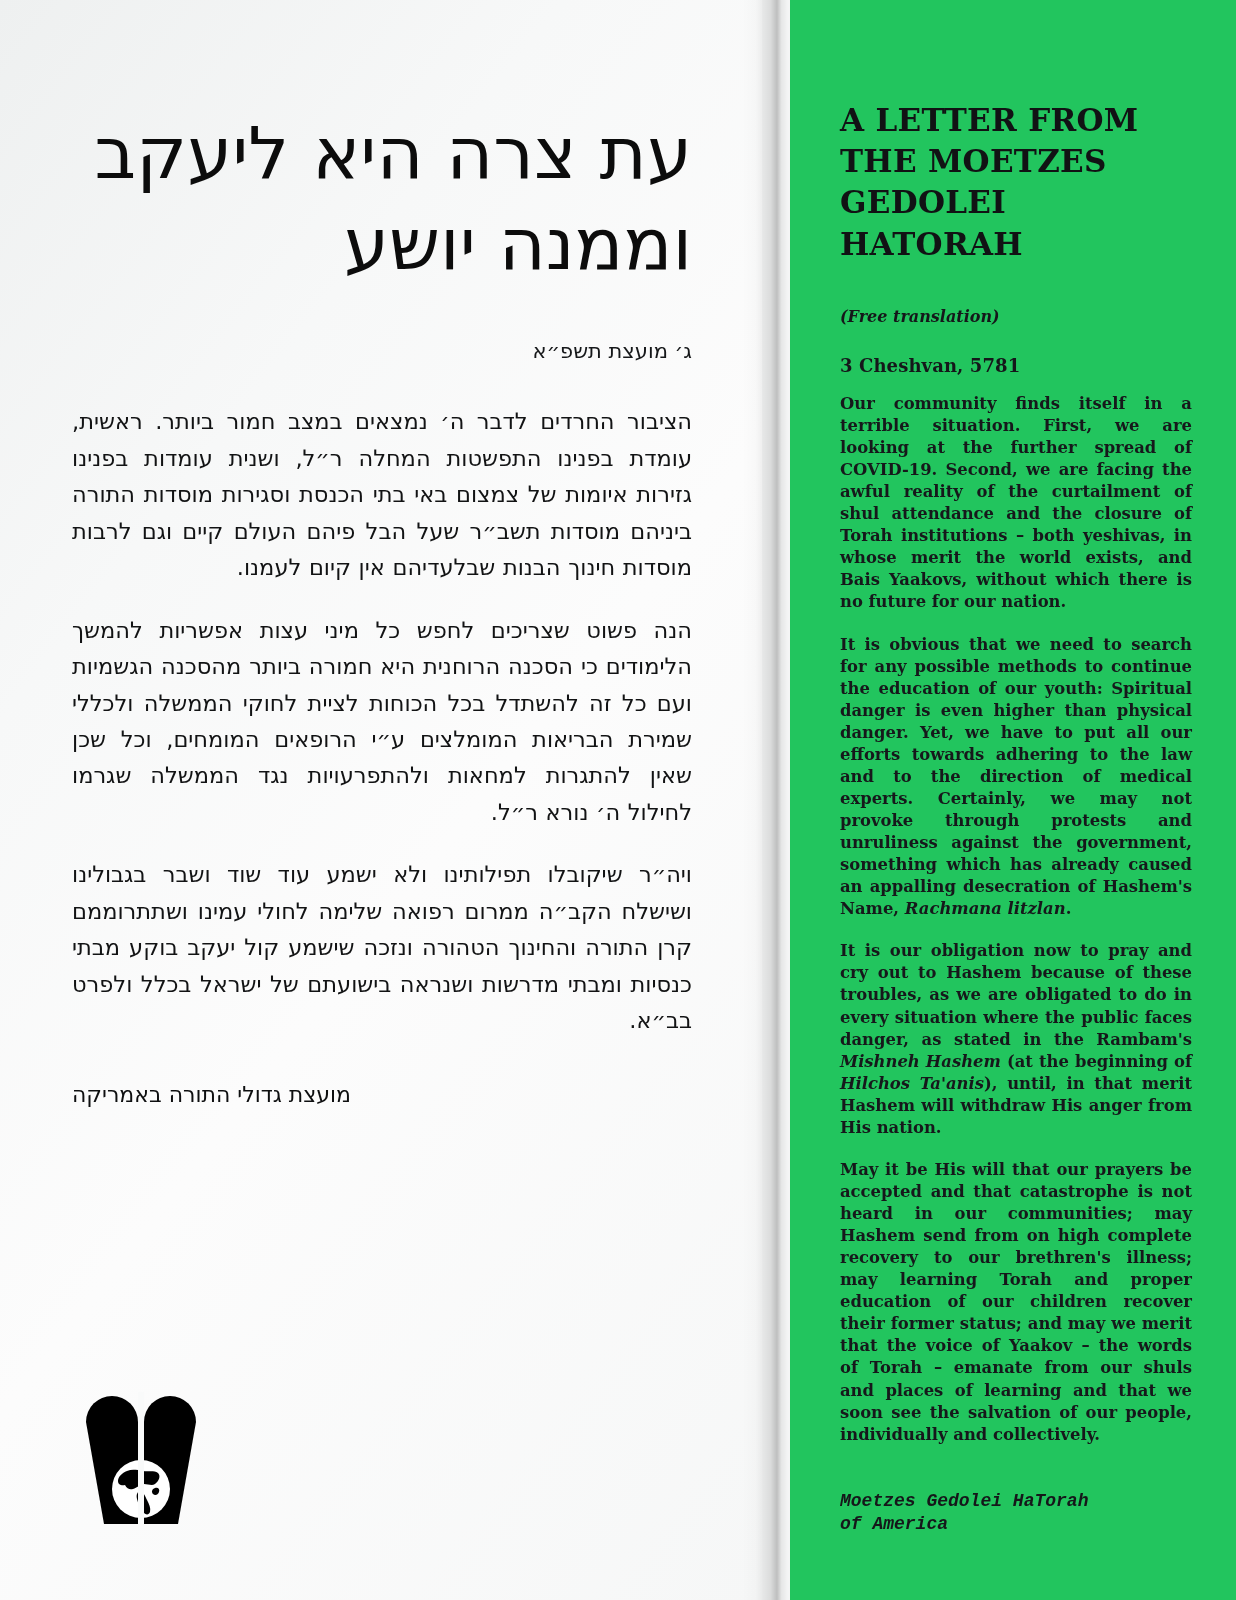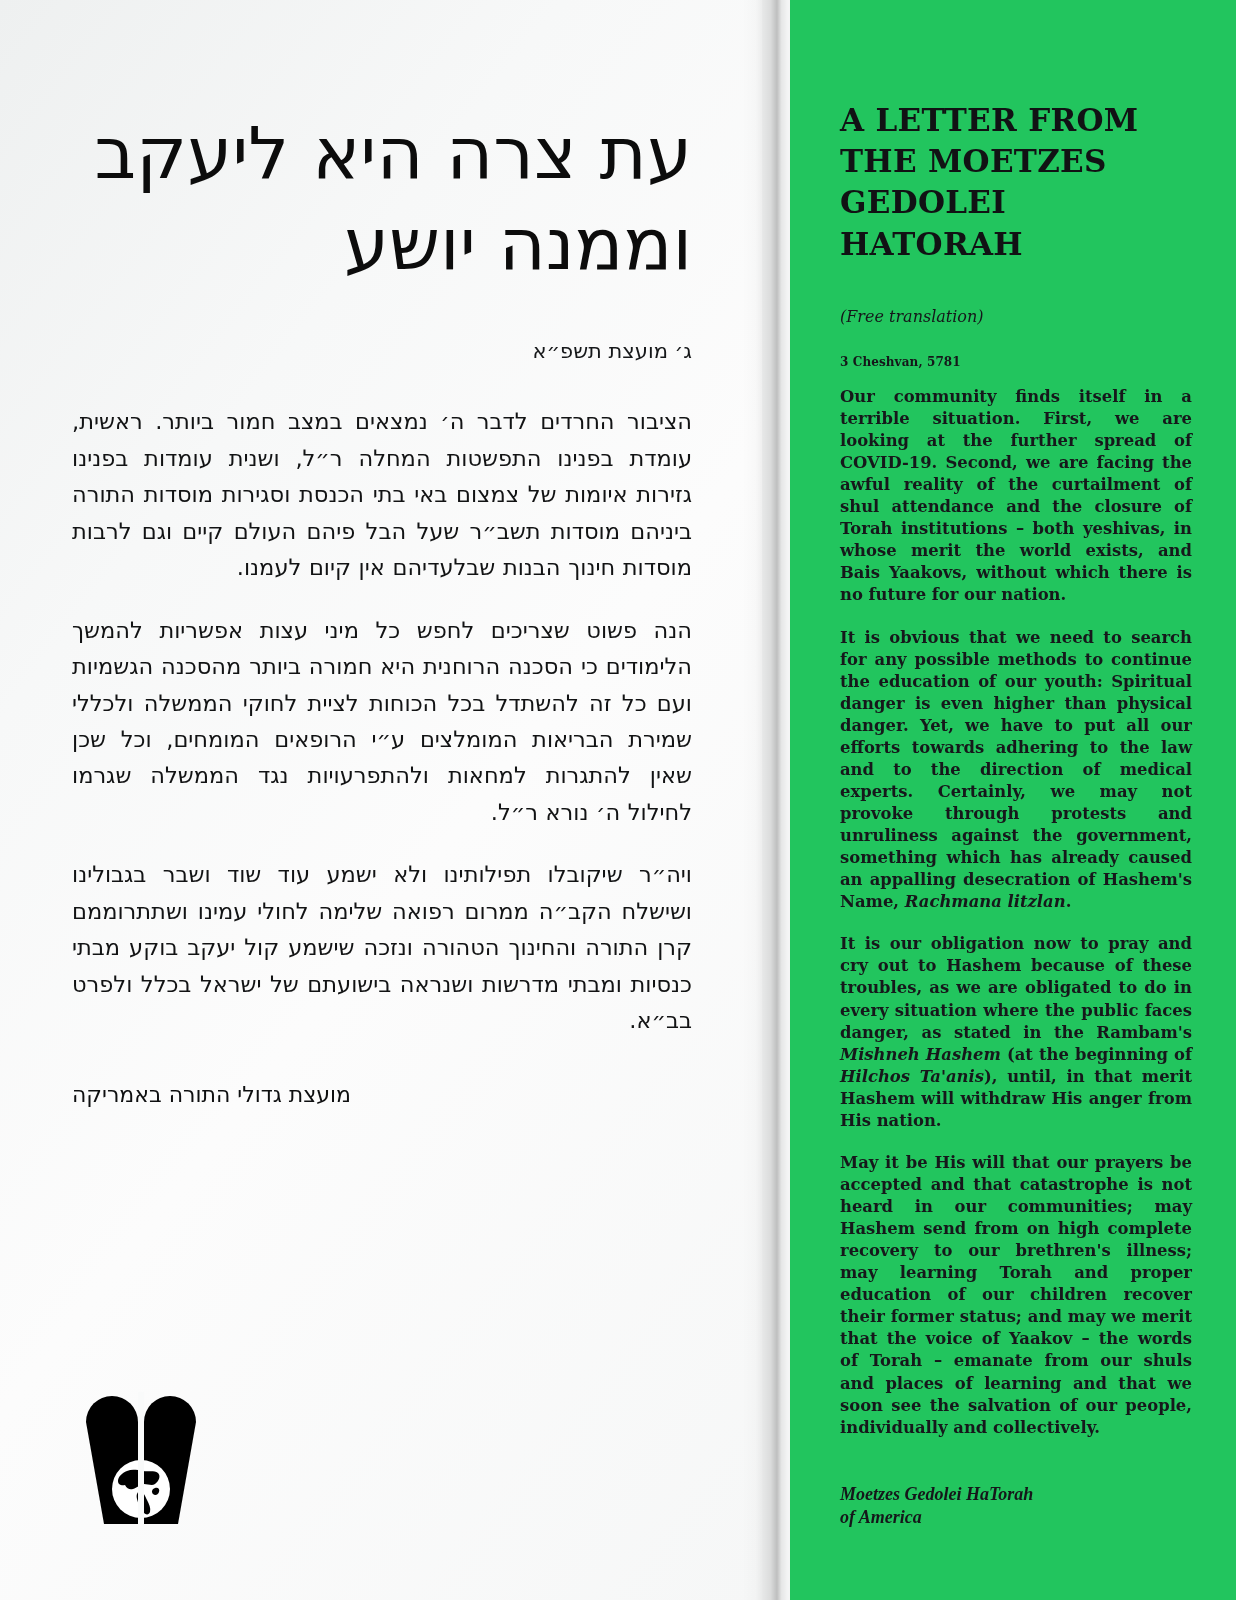--- a/index.html
+++ b/index.html
@@ -135,51 +135,51 @@
     line-height: 1.33;
     letter-spacing: 0.3px;
     color: #111214;
     text-transform: uppercase;
   }
   .eng-freetrans {
     margin: 0;
     padding-top: 42px;
     font-family: "DejaVu Serif", "Liberation Serif", serif;
     font-style: italic;
-    font-weight: 400;
+    font-weight: 700;
     font-size: 16px;
     color: #15171a;
   }
   .eng-date {
     margin: 0;
     padding-top: 29px;
     font-family: "DejaVu Serif", "Liberation Serif", serif;
     font-weight: 700;
-    font-size: 12px;
+    font-size: 18px;
     letter-spacing: 0.1px;
     color: #15171a;
   }
   .eng-body { padding-top: 17px; }
   .eng-body p {
     margin: 0 0 20px 0;
     font-family: "DejaVu Serif", "Liberation Serif", serif;
     font-weight: 700;
     font-size: 16.4px;
     line-height: 1.345;
     color: #16181b;
     text-align: justify;
     hyphens: none;
   }
   .eng-body p i, .eng-body p em {
     font-style: italic;
   }
   .eng-sign {
     margin: 0;
     padding-top: 24px;
-    font-family: Liberation Serif, serif;
+    font-family: Liberation Mono, monospace;
     font-weight: 700;
     font-style: italic;
     font-size: 18px;
     line-height: 1.3;
     color: #15171a;
   }
 </style>
 </head>
 <body>
 

